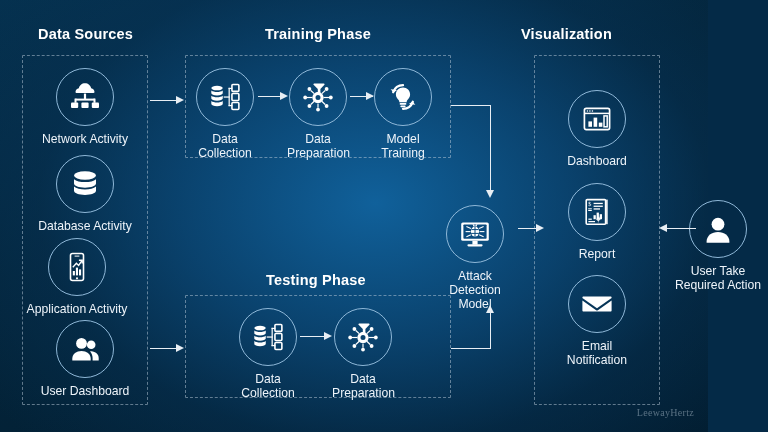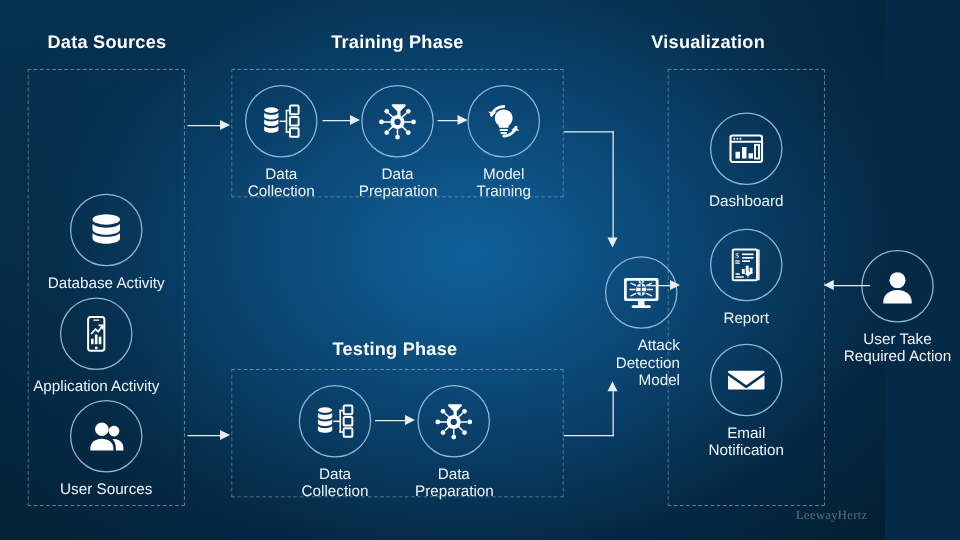--- a/index.html
+++ b/index.html
@@ -72,20 +72,35 @@
   <div class="dbox" style="left:22px;top:55px;width:126px;height:350px;"></div>
   <div class="dbox" style="left:185px;top:55px;width:266px;height:103px;"></div>
   <div class="dbox" style="left:185px;top:295px;width:266px;height:103px;"></div>
   <div class="dbox" style="left:534px;top:55px;width:126px;height:350px;"></div>
 
   <div class="caption" style="left:38px;top:26px;">Data Sources</div>
   <div class="caption" style="left:266px;top:272px;">Testing Phase</div>
   <div class="caption" style="left:265px;top:26px;">Training Phase</div>
   <div class="caption" style="left:521px;top:26px;">Visualization</div>
 
+  <div class="node" style="left:27px;top:68px;width:116px;">
+    <div class="circ">
+      <svg width="34" height="34" viewBox="0 0 34 34" fill="#ffffff">
+        <path d="M17 3.2c-3.1 0-5.6 2.1-6.2 5-1.9.3-3.3 1.9-3.3 3.9 0 .5.4.9.9.9h17.2c.5 0 .9-.4.9-.9 0-2-1.4-3.6-3.3-3.9-.6-2.9-3.1-5-6.2-5z"></path>
+        <rect x="15.9" y="13.6" width="2.2" height="5.6"></rect>
+        <rect x="7.2" y="18.6" width="19.6" height="2"></rect>
+        <rect x="6.5" y="18.6" width="2" height="4.2"></rect>
+        <rect x="25.5" y="18.6" width="2" height="4.2"></rect>
+        <rect x="3" y="22.4" width="7.2" height="5.6" rx="1"></rect>
+        <rect x="13.4" y="22.4" width="7.2" height="5.6" rx="1"></rect>
+        <rect x="23.8" y="22.4" width="7.2" height="5.6" rx="1"></rect>
+      </svg>
+    </div>
+    <div class="nlabel">Network Activity</div>
+  </div>
 
   <div class="node" style="left:27px;top:155px;width:116px;">
     <div class="circ">
       <svg width="32" height="32" viewBox="0 0 32 32" fill="#ffffff">
         <ellipse cx="16" cy="7.5" rx="11" ry="4.2"></ellipse>
         <path d="M5 11.2v4.3c0 2.3 4.9 4.2 11 4.2s11-1.9 11-4.2v-4.3c-2.1 1.9-6.3 2.9-11 2.9S7.1 13.1 5 11.2z"></path>
         <path d="M5 18.5v4.3c0 2.3 4.9 4.2 11 4.2s11-1.9 11-4.2v-4.3c-2.1 1.9-6.3 2.9-11 2.9S7.1 20.4 5 18.5z"></path>
       </svg>
     </div>
     <div class="nlabel">Database Activity</div>
@@ -109,21 +124,21 @@
 
   <div class="node" style="left:27px;top:320px;width:116px;">
     <div class="circ">
       <svg width="33" height="33" viewBox="0 0 33 33" fill="#ffffff">
         <circle cx="12.5" cy="10.4" r="5.4"></circle>
         <circle cx="22.2" cy="11.8" r="4.3"></circle>
         <path d="M3.3 25.6c0-4.6 4.1-7.6 9.2-7.6s9.2 3 9.2 7.6v1.8H3.3z"></path>
         <path d="M22.4 18.2c4 .3 7.3 2.9 7.3 6.7v2.5h-6.1v-2.4c0-2.7-1-5-2.6-6.6.5-.1.9-.2 1.4-.2z"></path>
       </svg>
     </div>
-    <div class="nlabel">User Sources</div>
+    <div class="nlabel">User Dashboard</div>
   </div>
 
   <div class="node" style="left:194px;top:68px;width:62px;">
     <div class="circ">
       <svg width="32" height="30" viewBox="0 0 34 32" fill="#ffffff">
         <ellipse cx="8.5" cy="6.5" rx="6.1" ry="2.4"></ellipse>
         <path d="M2.4 9v3.1c0 1.3 2.7 2.4 6.1 2.4s6.1-1.1 6.1-2.4V9c-1.3 1-3.6 1.6-6.1 1.6S3.7 10 2.4 9z"></path>
         <path d="M2.4 14.6v3.1c0 1.3 2.7 2.4 6.1 2.4s6.1-1.1 6.1-2.4v-3.1c-1.3 1-3.6 1.6-6.1 1.6s-4.8-.6-6.1-1.6z"></path>
         <path d="M2.4 20.3v3.1c0 1.3 2.7 2.4 6.1 2.4s6.1-1.1 6.1-2.4v-3.1c-1.3 1-3.6 1.6-6.1 1.6s-4.8-.6-6.1-1.6z"></path>
         <rect x="15.6" y="15.4" width="6.4" height="1.3"></rect>
@@ -228,21 +243,21 @@
           <line x1="9.8" y1="10.5" x2="13.2" y2="13.6"></line>
           <line x1="24.2" y1="10.5" x2="20.8" y2="13.6"></line>
           <line x1="17" y1="27.8" x2="17" y2="23.4"></line>
         </g>
       </svg>
     </div>
     <div class="nlabel">Data
 Preparation</div>
   </div>
 
-  <div class="node" style="left:482px;top:205px;width:62px;text-align:right;">
+  <div class="node" style="left:444px;top:205px;width:62px;">
     <div class="circ">
       <svg width="34" height="34" viewBox="0 0 34 34">
         <rect x="3.2" y="5.4" width="27.6" height="18.4" rx="1.6" fill="#ffffff"></rect>
         <rect x="5.4" y="7.5" width="23.2" height="14.2" rx=".8" fill="#0a4a7d"></rect>
         <rect x="14.4" y="23.8" width="5.2" height="3.8" fill="#ffffff"></rect>
         <rect x="9.4" y="27.2" width="15.2" height="2.2" rx="1.1" fill="#ffffff"></rect>
         <g fill="#ffffff">
           <ellipse cx="17" cy="14.6" rx="4.1" ry="5"></ellipse>
           <path d="M17 9.1c-.5-1-1.4-1.8-2.5-2.1.5.9.7 1.6.8 2.4.5-.2 1.1-.3 1.7-.3z"></path>
           <path d="M17 9.1c.5-1 1.4-1.8 2.5-2.1-.5.9-.7 1.6-.8 2.4-.5-.2-1.1-.3-1.7-.3z"></path>

